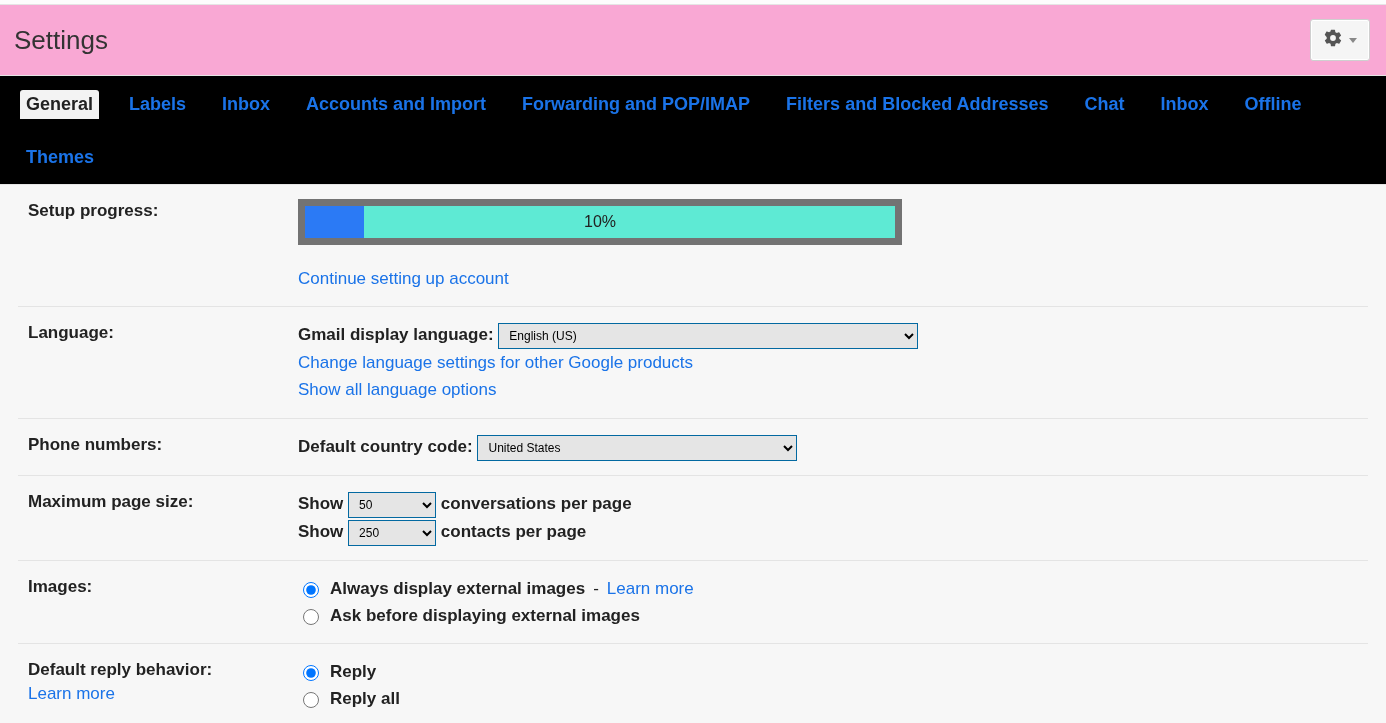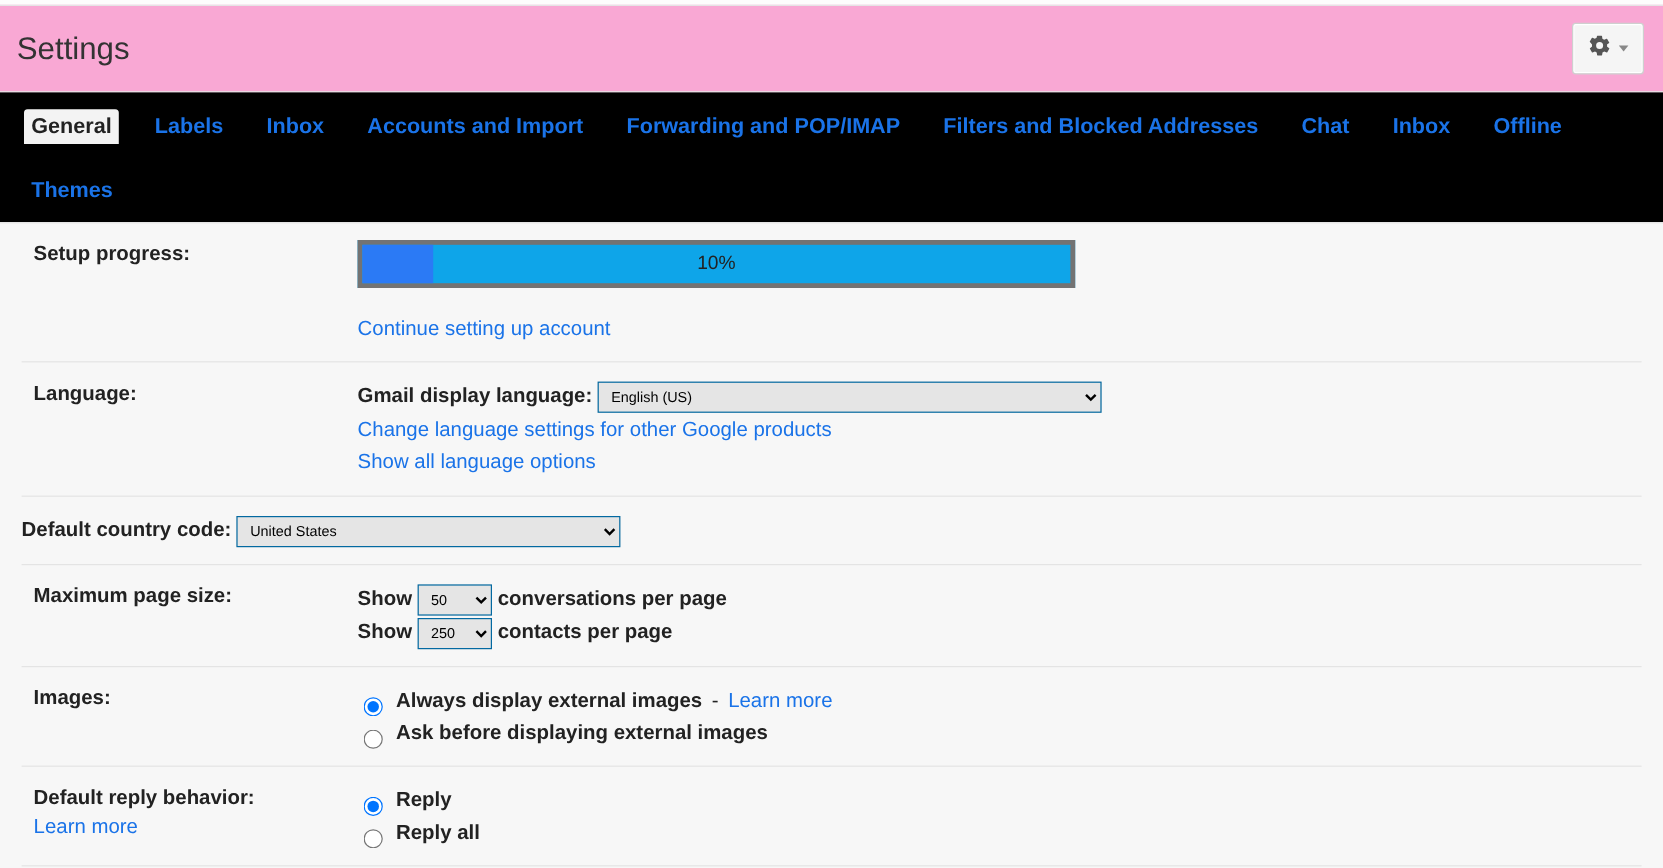--- a/index.html
+++ b/index.html
@@ -91,22 +91,22 @@
     line-height: 1.6;
   }
   .link { color: #1a73e8; cursor: pointer; }
 
   
   .progress-wrap {
     position: relative;
     display: inline-block;
     width: 590px;
     height: 32px;
-    background: #0ea5e9;
-    border: 4px solid #737373;
+    background: #5eead4;
+    border: 7px solid #737373;
     vertical-align: middle;
   }
   .progress-fill {
     position: absolute; left:0; top:0; height:100%;
     background: #2b7af5;
   }
   .progress-text {
     position: absolute; left:0; right:0; top:0; bottom:0;
     display:flex; align-items:center; justify-content:center;
     font-size:16px;
@@ -114,23 +114,23 @@
 
   .sel {
     font-size: 12px;
     padding: 2px 6px;
     background: #e5e5e5;
     border: 1px solid #0369a1;
     height: 26px;
   }
   .sel.wide1 { width: 420px; }
   .sel.wide2 { width: 320px; }
-  .sel.small { width: 62px; }
-
-  .radio-line { display:flex; align-items:flex-end; gap:8px; }
+  .sel.small { width: 88px; }
+
+  .radio-line { display:flex; align-items:center; gap:8px; }
   .radio-line input { width:16px; height:16px; }
 
   
   .editor {
     width: 580px;
     background: #fff;
     border: 1px solid #d9d9d9;
   }
   .editor-toolbar {
     display:flex;
@@ -195,20 +195,21 @@
         <select class="sel wide1">
           <option>English (US)</option>
         </select>
       </div>
       <div><span class="link">Change language settings for other Google products</span></div>
       <div><span class="link">Show all language options</span></div>
     </div>
   </div>
 
   <div class="row">
+    <div class="row-label">Phone numbers:</div>
     <div class="row-content">
       <b>Default country code:</b>
       <select class="sel wide2">
         <option>United States</option>
       </select>
     </div>
   </div>
 
   <div class="row">
     <div class="row-label">Maximum page size:</div>

